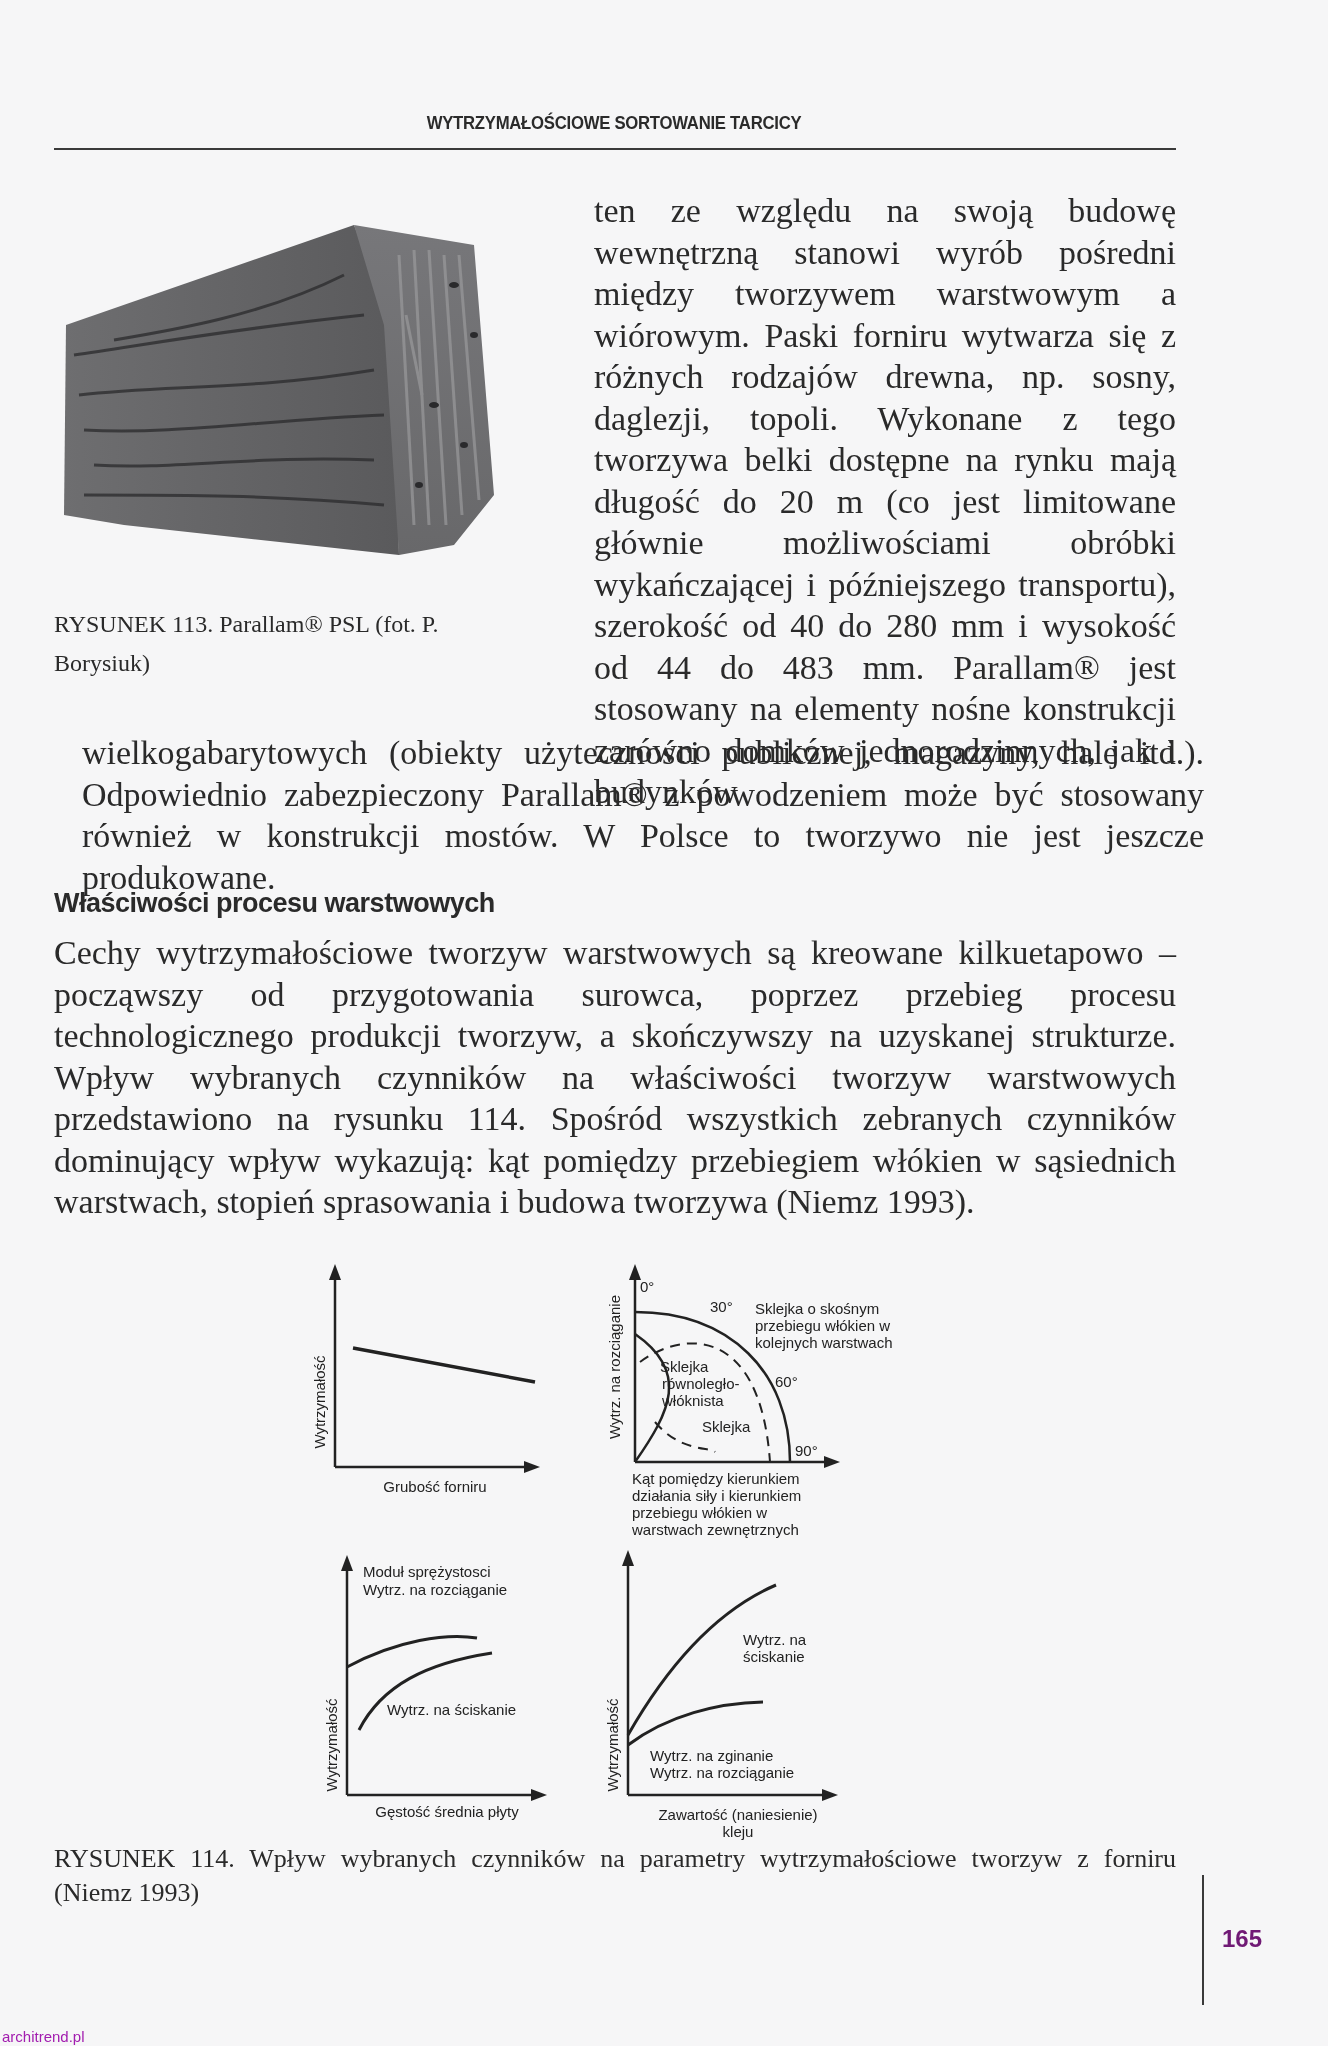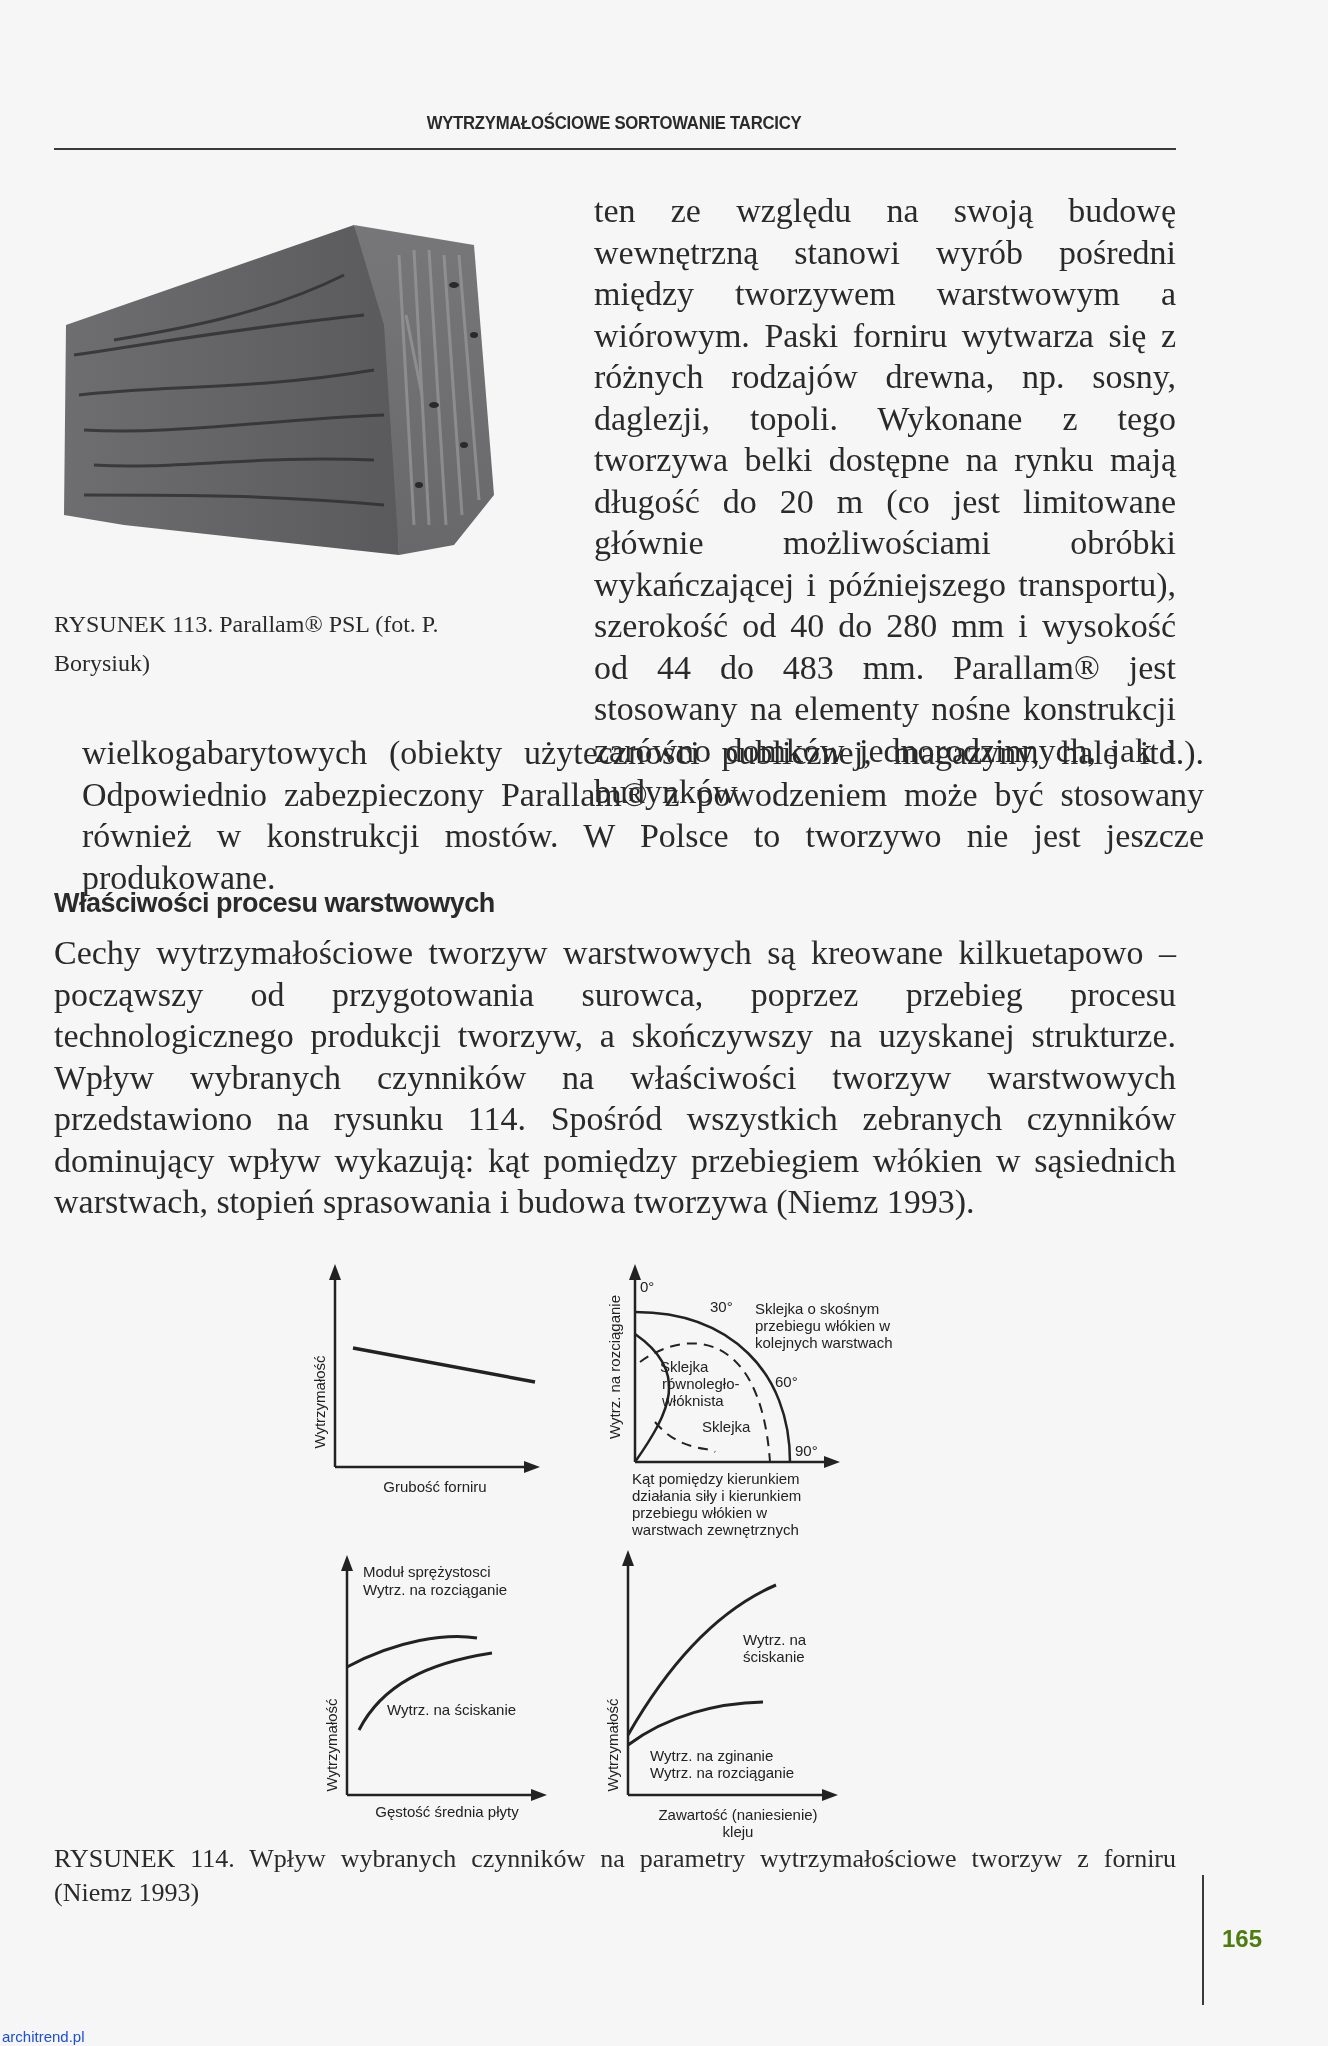--- a/index.html
+++ b/index.html
@@ -20,23 +20,23 @@
   .section-heading{position:absolute;left:54px;top:888px;font-family:"Liberation Sans","DejaVu Sans",sans-serif;
        font-weight:bold;font-size:27px;letter-spacing:-0.5px;}
   .section-body{position:absolute;left:54px;top:932px;width:1122px;text-align:justify;}
   .section-body p{margin:0;}
   .diagram{position:absolute;}
   .diagram svg{overflow:visible;}
   .dlabel{font-family:"Liberation Sans","DejaVu Sans",sans-serif;font-size:15px;fill:#222;}
   .caption114{position:absolute;left:54px;top:1842px;width:1122px;font-size:26px;line-height:34px;text-align:justify;}
   .page-rule{position:absolute;left:1202px;top:1875px;width:2px;height:130px;background:#3a3a3a;}
   .page-number{position:absolute;left:1222px;top:1925px;font-family:"Liberation Sans","DejaVu Sans",sans-serif;
-       font-weight:bold;font-size:24px;color:#4d7c0f;}
+       font-weight:bold;font-size:24px;color:#701a75;}
   .watermark{position:absolute;left:2px;top:2028px;font-family:"Liberation Sans","DejaVu Sans",sans-serif;
-       font-size:15px;color:#1d4ed8;}
+       font-size:15px;color:#a21caf;}
 </style>
 </head>
 <body>
 
 <div class="running-head">WYTRZYMAŁOŚCIOWE SORTOWANIE TARCICY</div>
 <div class="head-rule"></div>
 
 <div class="photo">
   <svg width="480" height="380" viewBox="0 0 480 380">
     <defs>

